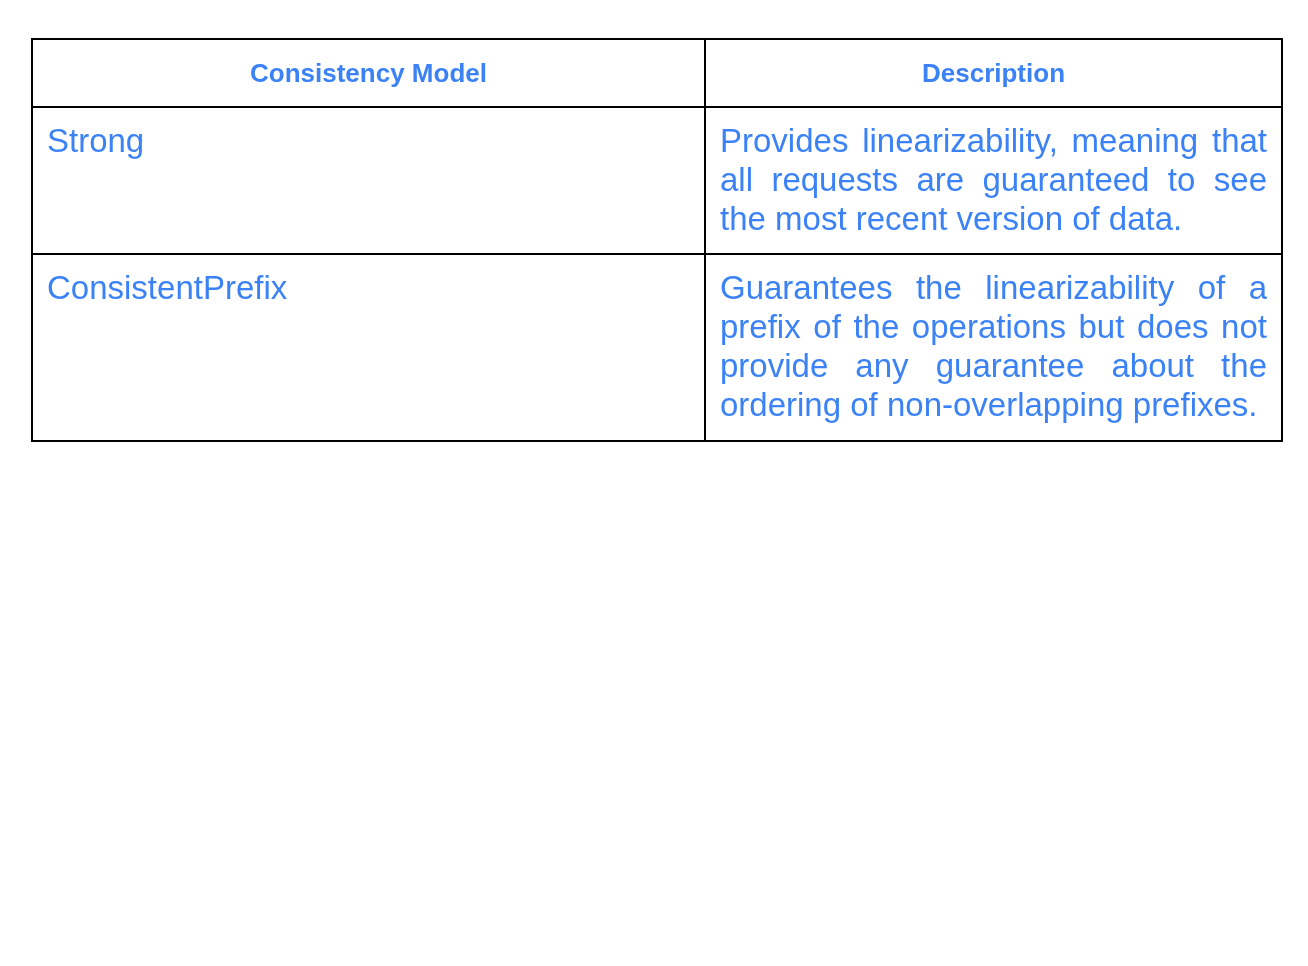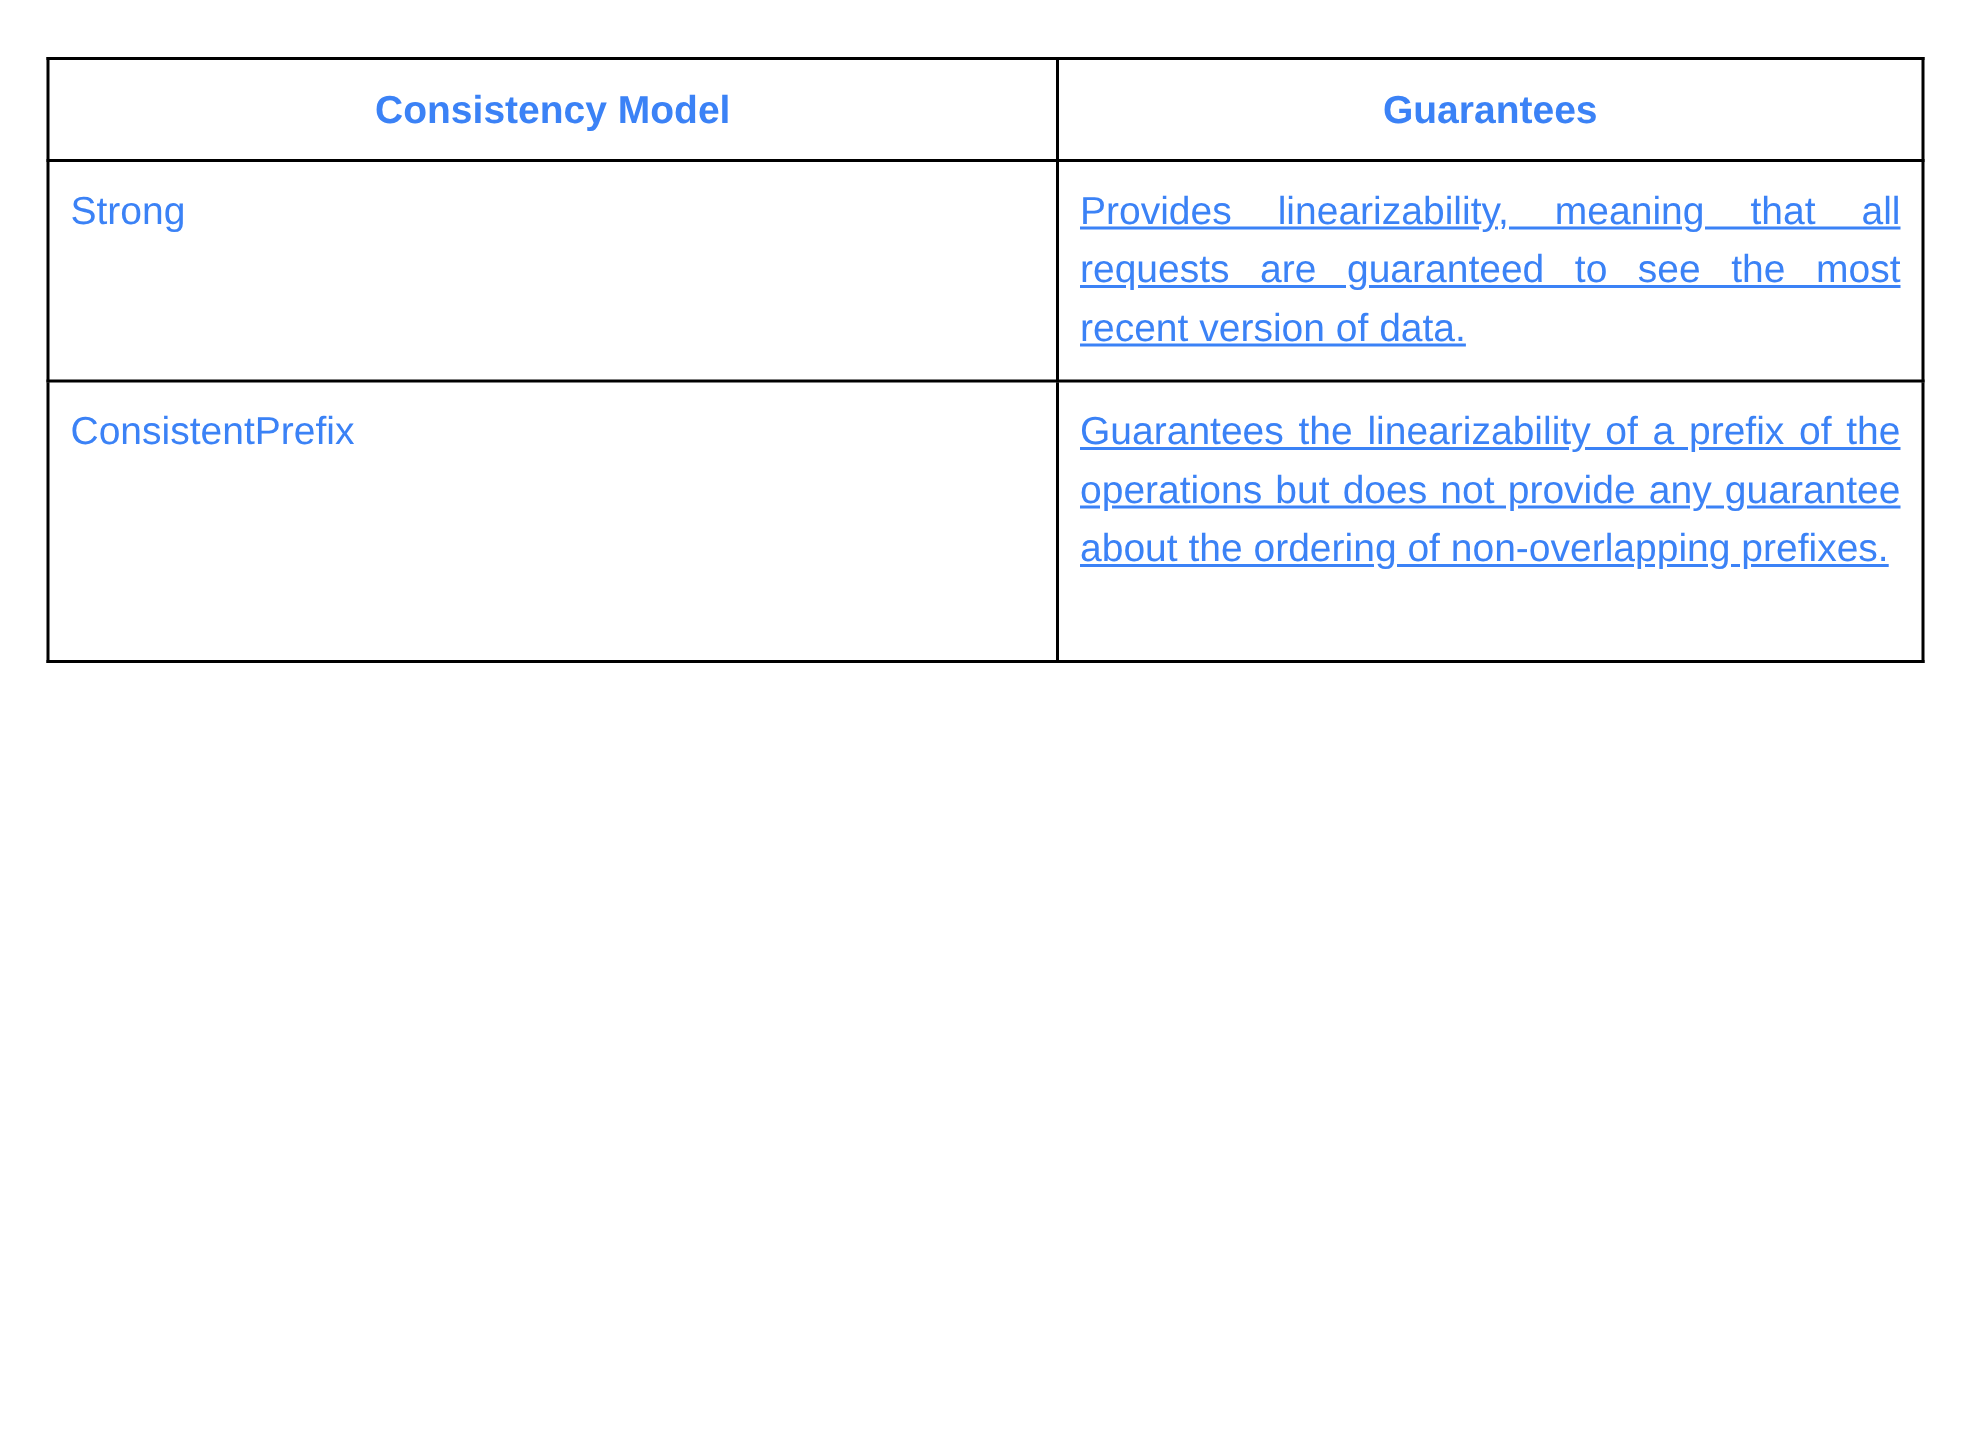--- a/index.html
+++ b/index.html
@@ -5,43 +5,43 @@
     html, body { margin: 0; padding: 0; background: #ffffff; }
     body { width: 1308px; height: 966px; position: relative; overflow: hidden; }
     table {
       position: absolute; left: 31px; top: 38px;
       width: 1250px; border-collapse: collapse;
       font-family: "Liberation Sans", sans-serif; color: #3b82f6;
       table-layout: fixed;
     }
     td, th { border: 2px solid #000; vertical-align: top; }
     th { height: 66px; font-size: 26px; font-weight: bold; text-align: center; vertical-align: middle; padding: 0 14px; }
-    td { font-size: 26px; line-height: 39px; padding: 13px 14px 15px 14px; }
+    td { font-size: 33px; line-height: 39px; padding: 13px 14px 15px 14px; }
     td.model { text-align: left; }
-    td.desc { text-align: justify; text-decoration: underline; }
+    td.desc { text-align: justify; }
     col.c1 { width: 673px; }
     col.c2 { width: 577px; }
     tr.r0 td { height: 116px; }
     tr.r1 td { height: 117px; }
     tr.r2 td { height: 117px; }
     tr.r3 td { height: 157px; }
     tr.r4 td { height: 157px; }
   </style>
 </head>
 <body>
 
 <table>
   <colgroup>
       <col class="c1">
       <col class="c2">
     </colgroup>
   <thead>
     <tr>
       <th>Consistency Model</th>
-      <th>Guarantees</th>
+      <th>Description</th>
     </tr>
   </thead>
   <tbody>
     <tr class="r0">
       <td class="model">Strong</td>
       <td class="desc">Provides linearizability, meaning that all requests are guaranteed to see the most recent version of data.</td>
     </tr>
     <tr class="r3">
       <td class="model">ConsistentPrefix</td>
       <td class="desc">Guarantees the linearizability of a prefix of the operations but does not provide any guarantee about the ordering of non-overlapping prefixes.</td>

